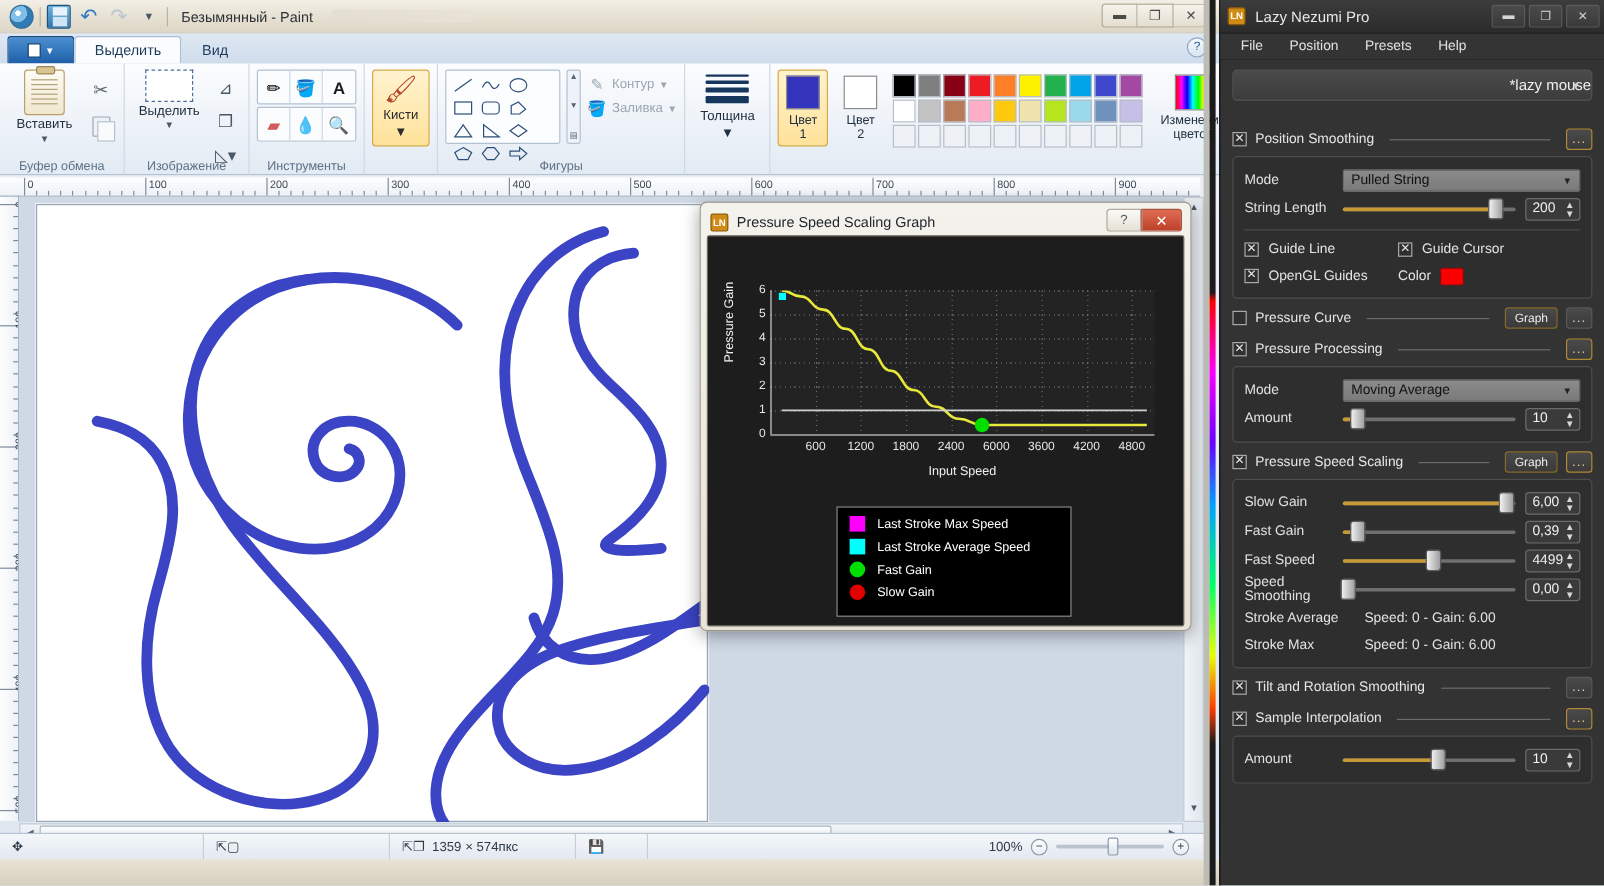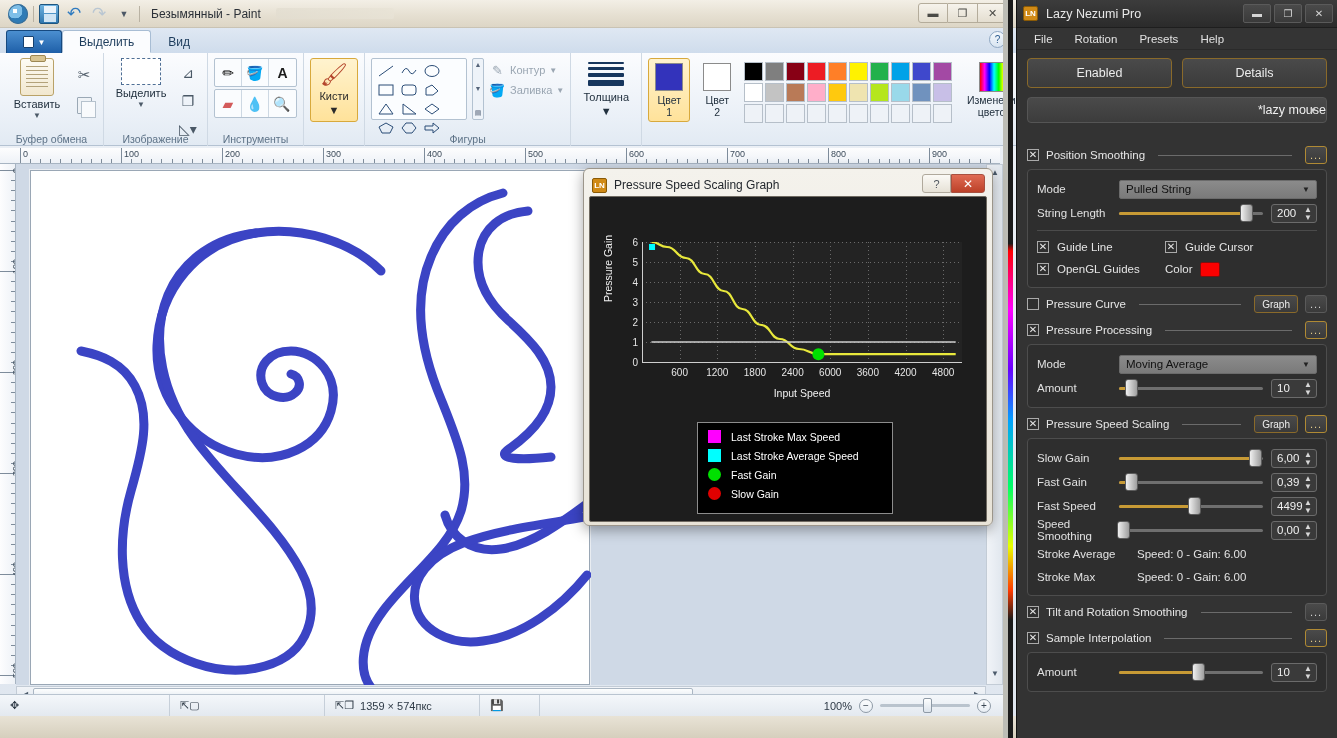--- a/index.html
+++ b/index.html
@@ -952,35 +952,27 @@
     <span class="ln-title">Lazy Nezumi Pro</span>
     <span class="ln-winbtns">
       <span class="ln-wb">▬</span>
       <span class="ln-wb">❐</span>
       <span class="ln-wb">✕</span>
     </span>
   </div>
 
   <div class="ln-menu">
     <span class="ln-menu-item">File</span>
-    <span class="ln-menu-item">Rotation</span>
+    <span class="ln-menu-item">Position</span>
     <span class="ln-menu-item">Presets</span>
     <span class="ln-menu-item">Help</span>
   </div>
 
   <div class="ln-content">
 
-    <div class="ln-toprow">
-      <div class="ln-bigbtn">
-          <span>Enabled</span>
-        </div>
-      <div class="ln-bigbtn">
-          <span>Details</span>
-        </div>
-    </div>
 
     <div class="ln-preset">
       <span>*lazy mouse</span>
       <span class="caret">▼</span>
     </div>
 
     <div class="sec-head">
       <span class="cbox">✕</span>
       <span class="sec-title">Position Smoothing</span>
       <span class="sec-line"></span>

